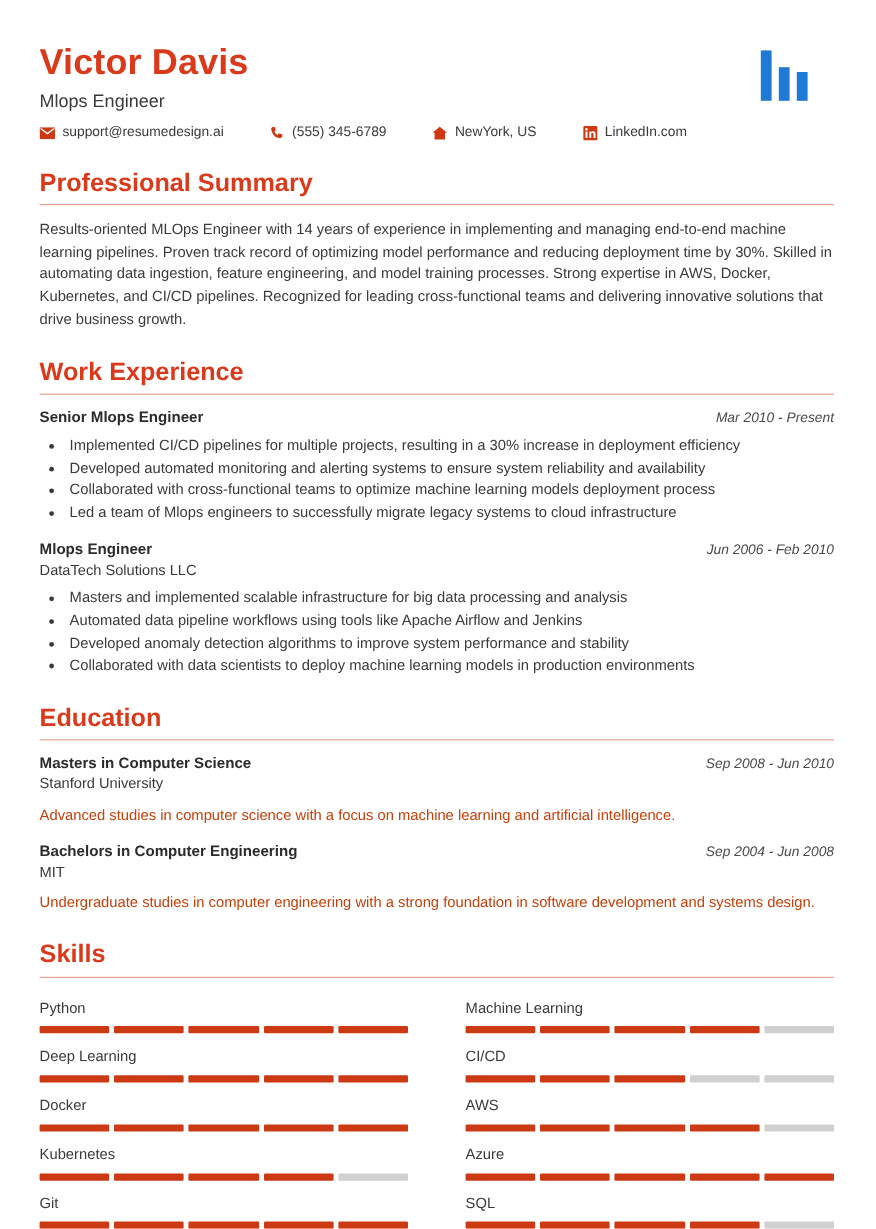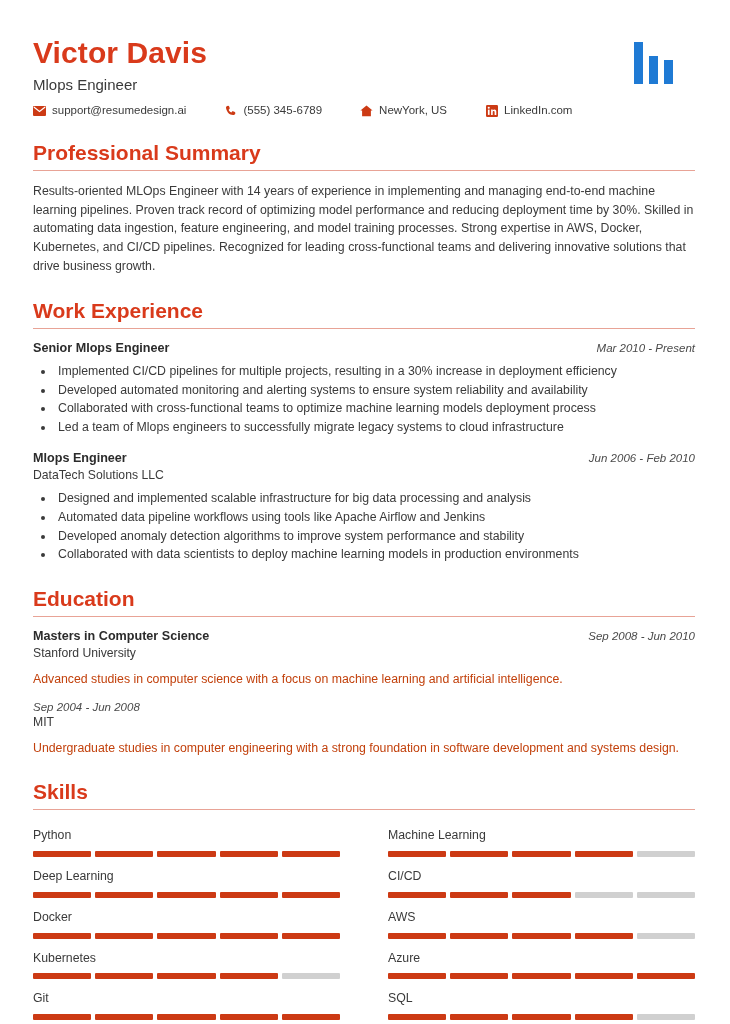--- a/index.html
+++ b/index.html
@@ -276,21 +276,21 @@
       </ul>
     </div>
 
     <div class="entry">
       <div class="entry-head">
         <span class="entry-role">Mlops Engineer</span>
         <span class="entry-date">Jun 2006 - Feb 2010</span>
       </div>
       <div class="entry-org">DataTech Solutions LLC</div>
       <ul class="bullets">
-        <li>Designed and implemented scalable infrastructure for big data processing and analysis</li>
+        <li>Masters and implemented scalable infrastructure for big data processing and analysis</li>
         <li>Automated data pipeline workflows using tools like Apache Airflow and Jenkins</li>
         <li>Developed anomaly detection algorithms to improve system performance and stability</li>
         <li>Collaborated with data scientists to deploy machine learning models in production environments</li>
       </ul>
     </div>
   </div>
 
   <div class="section">
     <h2 class="section-title">Education</h2>
     <hr class="section-rule">
@@ -299,20 +299,21 @@
       <div class="entry-head">
         <span class="entry-role">Masters in Computer Science</span>
         <span class="entry-date">Sep 2008 - Jun 2010</span>
       </div>
       <div class="entry-org">Stanford University</div>
       <div class="entry-desc">Advanced studies in computer science with a focus on machine learning and artificial intelligence.</div>
     </div>
 
     <div class="entry">
       <div class="entry-head">
+        <span class="entry-role">Bachelors in Computer Engineering</span>
         <span class="entry-date">Sep 2004 - Jun 2008</span>
       </div>
       <div class="entry-org">MIT</div>
       <div class="entry-desc">Undergraduate studies in computer engineering with a strong foundation in software development and systems design.</div>
     </div>
   </div>
 
   <div class="section">
     <h2 class="section-title">Skills</h2>
     <hr class="section-rule">

